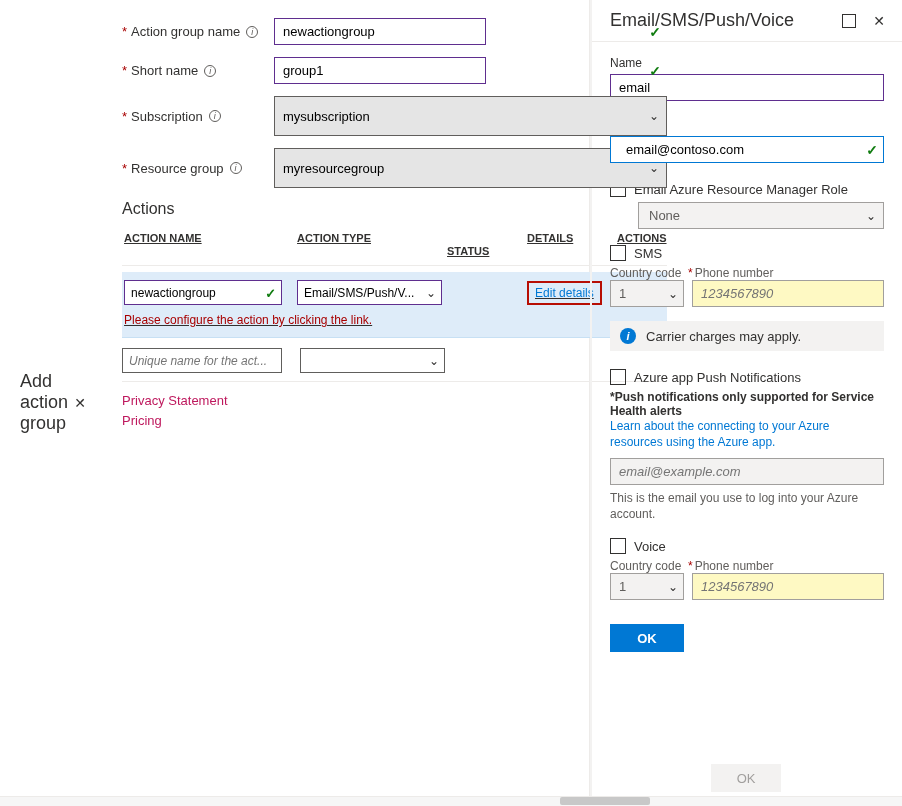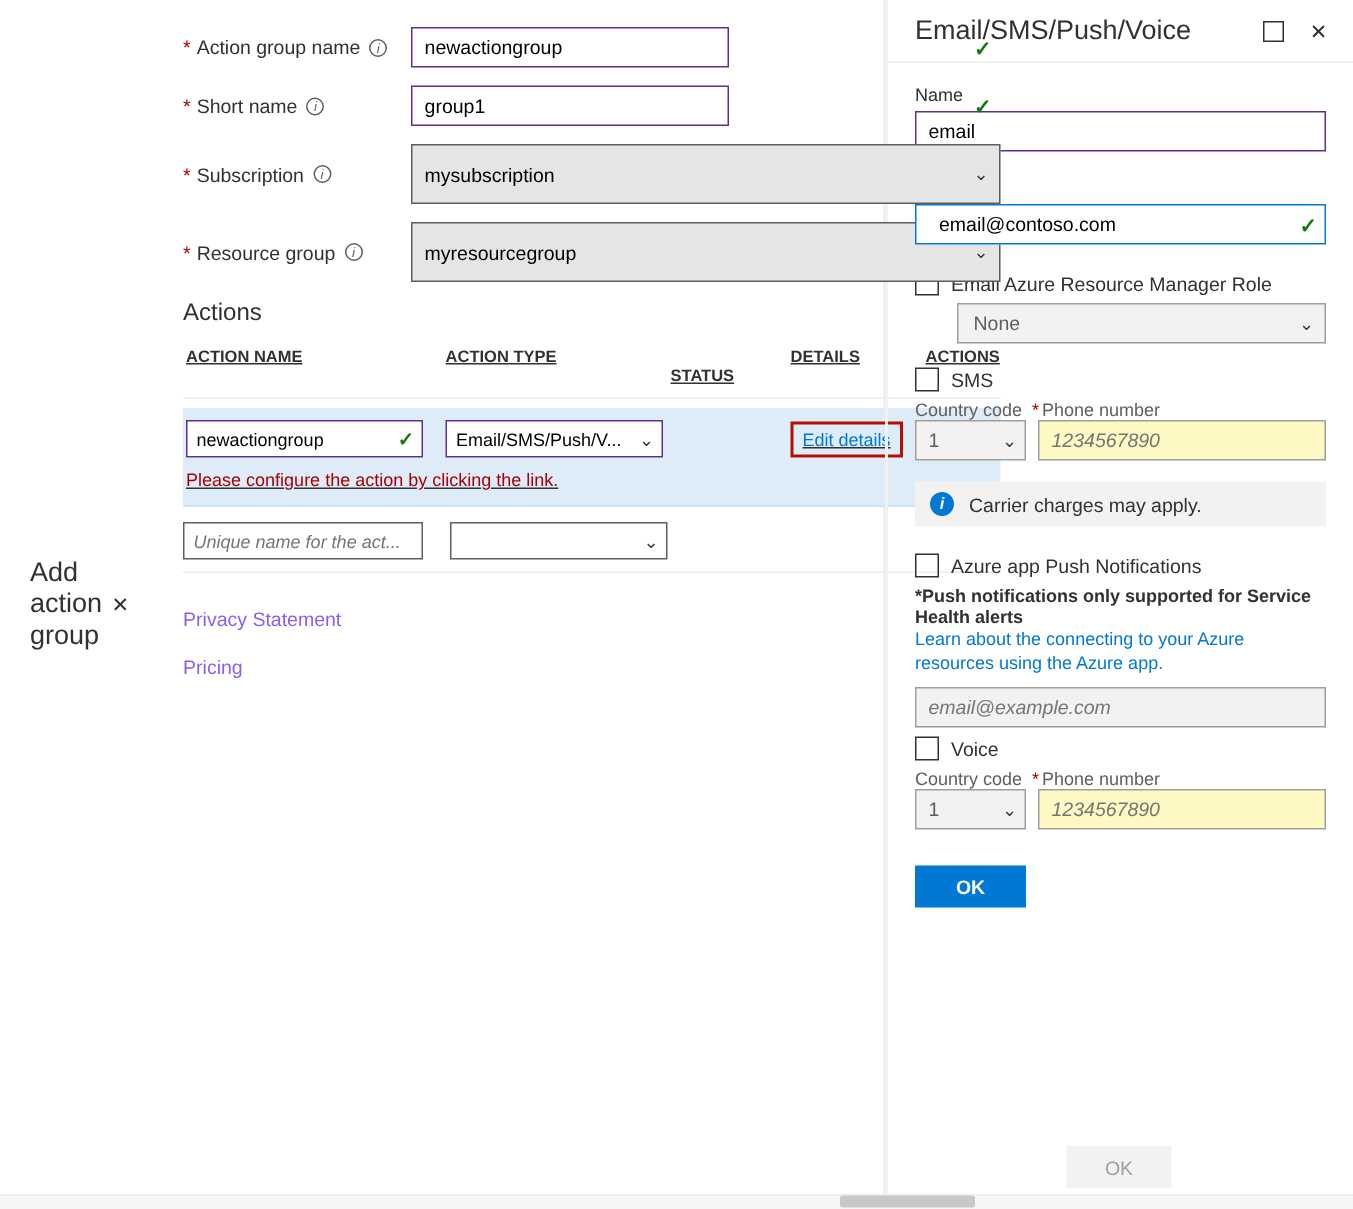--- a/index.html
+++ b/index.html
@@ -64,21 +64,21 @@
   .highlight-block { background: #deecf9; padding: 0 0 10px 0; margin-top:6px; border-bottom: 1px solid #c7e0f4;}
   .highlight-block .tbl-row { padding-top: 8px; }
   .edit-link { color:#0078d4; font-size:12px; cursor:pointer; border:2px solid #b70e04; padding:3px 6px; display:inline-block;}
   .err-msg { color:#a80000; font-size:12px; padding: 8px 0 0 2px; }
 
   .row-delete { width:22px; font-size:16px; color:#323130; cursor:pointer; text-align:center; }
 
   .plain-row { padding: 10px 0 6px 0; display:flex; align-items:center; }
 
   .links { padding: 6px 0;}
-  .links a { display:block; color:#8b5cf6; font-size:13px; margin:17px 0; cursor:pointer; text-decoration:none;}
+  .links a { display:block; color:#be185d; font-size:13px; margin:5px 0; cursor:pointer; text-decoration:none;}
 
   .left-footer { margin-top:auto; padding: 18px 24px 14px 24px; }
   .ok-disabled { width: 70px; height:28px; background:#f3f2f1; color:#a19f9d; border:none; font-size:13px;}
 
   .bottom-bar { position:absolute; bottom:0; left:0; right:0; height:10px; background:#f6f6f6; border-top:1px solid #edebe9;}
   .bottom-scroll { position:absolute; bottom:1px; left:560px; height:8px; width:90px; background:#c8c8c8; border-radius:2px;}
 
   
   .right-header { display:flex; align-items:center; padding: 10px 14px 10px 18px; border-bottom:1px solid #edebe9;}
   .right-header h1 { font-size:18px; font-weight:400; flex:1;}
@@ -295,20 +295,21 @@
       </div>
 
       
       <div class="chk-row">
         <span class="chkbox"></span>
         <span>Azure app Push Notifications</span>
       </div>
       <div class="push-note">*Push notifications only supported for Service Health alerts</div>
       <a class="learn-link">Learn about the connecting to your Azure resources using the Azure app.</a>
       <input class="disabled-input" placeholder="email@example.com" style="">
+      <div class="helper">This is the email you use to log into your Azure account.</div>
 
       
       <div class="chk-row">
         <span class="chkbox"></span>
         <span>Voice</span>
       </div>
       <div class="phone-labels">
         <div class="cc-label">Country code</div>
         <div class="ph-label"><span class="req">*</span><span>Phone number</span></div>
       </div>

